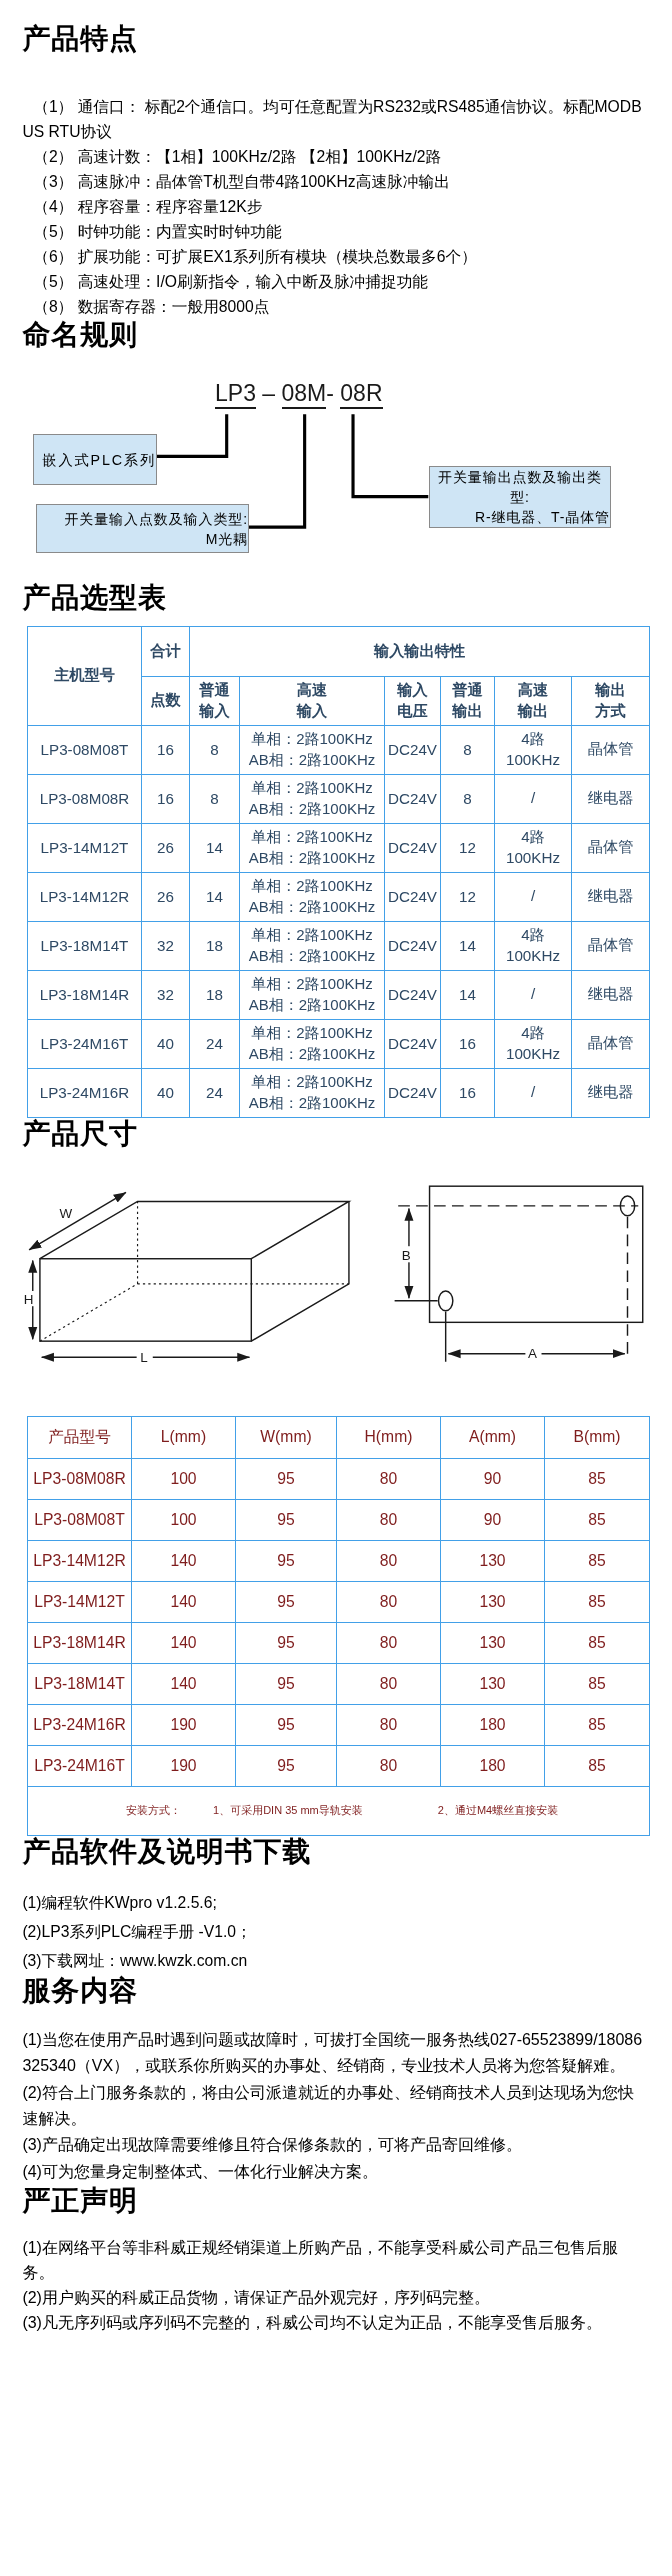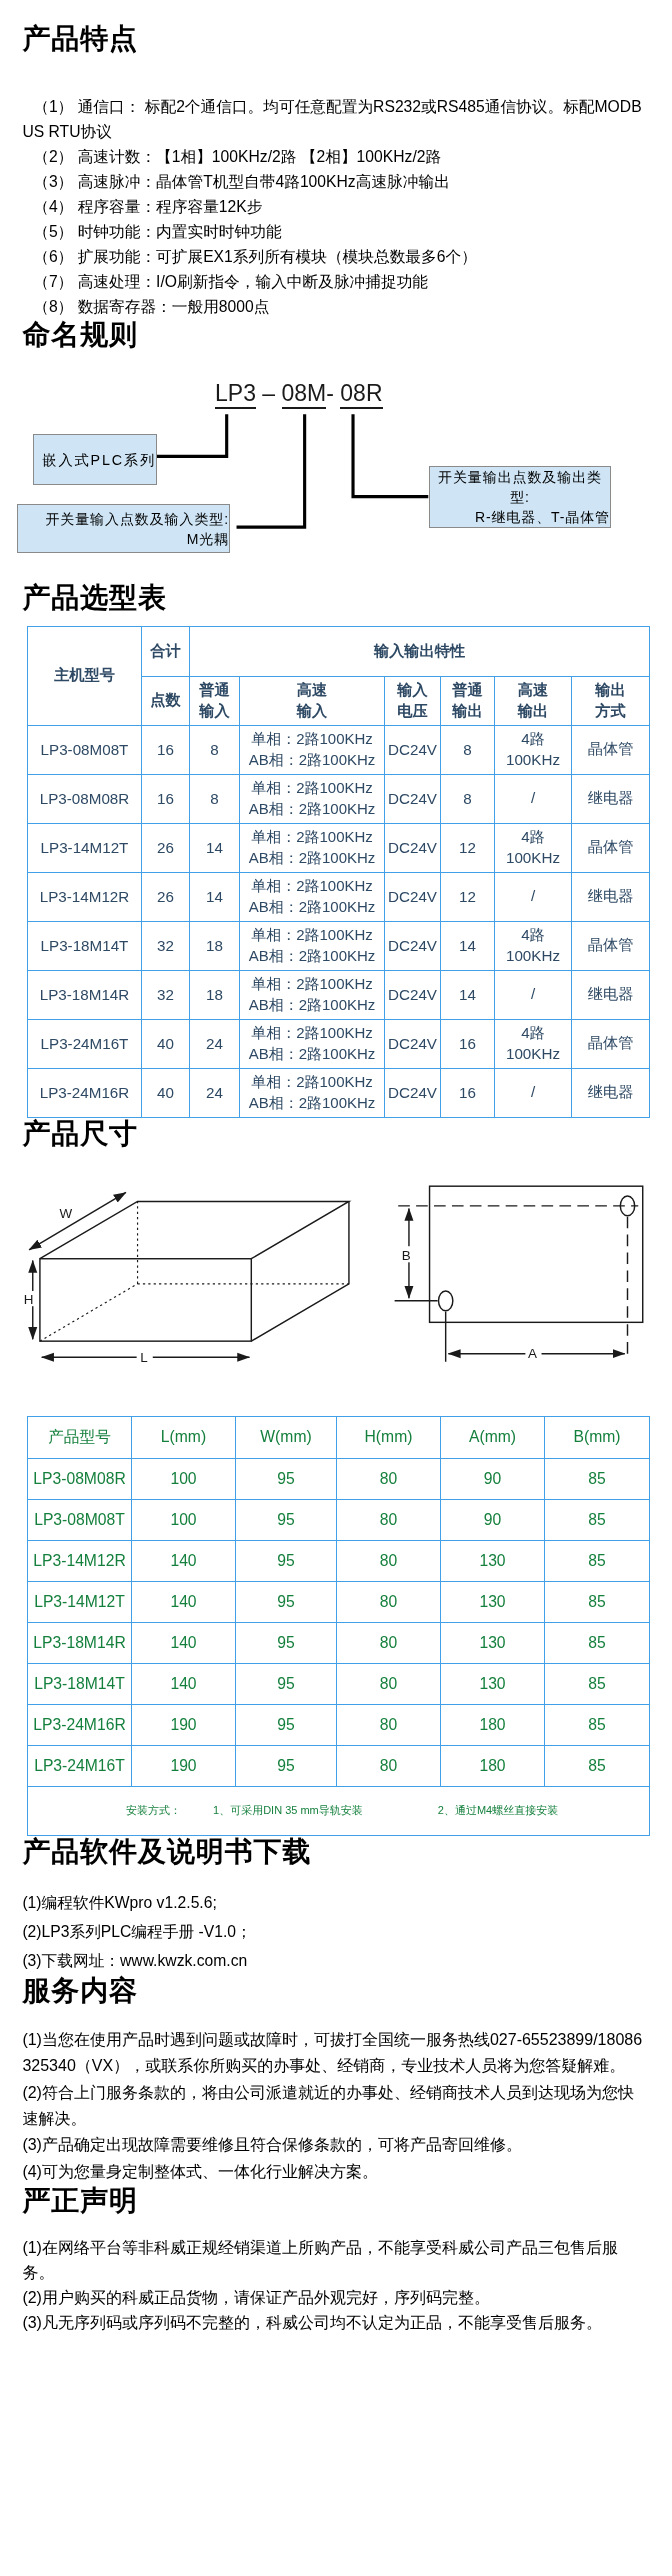--- a/index.html
+++ b/index.html
@@ -18,41 +18,41 @@
   .feat{margin:39px 22.4px 0;font-size:15.7px;line-height:25px;word-break:break-all;}
   .feat .fi{text-indent:10.8px;}
 
   
   .diagram{position:relative;height:202px;margin-top:29px;}
   .model{position:absolute;left:215px;top:0;font-size:23px;font-weight:500;white-space:pre;color:#1a1a1a;}
   .useg{border-bottom:2.2px solid #1a1a1a;padding-bottom:0.9px;}
   .dbox{position:absolute;background:#cfe5f5;border:0.9px solid #8a8a8a;display:flex;flex-direction:column;
         justify-content:center;align-items:flex-end;text-align:center;font-size:14px;line-height:20px;color:#000;}
   #box-series{left:33px;top:54px;width:122px;height:49px;font-size:14.3px;letter-spacing:1.8px;}
-  #box-input{left:17px;top:124px;width:211px;height:47px;letter-spacing:0.9px;}
+  #box-input{left:36px;top:124px;width:211px;height:47px;letter-spacing:0.9px;}
   #box-output{left:429px;top:86px;width:180px;height:60px;letter-spacing:0.9px;}
   .dsvg{position:absolute;left:0;top:0;}
 
   
   table{border-collapse:collapse;table-layout:fixed;}
   .tbl1{margin:11.7px 0 0 27px;width:622px;color:#2e4964;font-size:15.2px;}
   .tbl1 th,.tbl1 td{border:0.9px solid #42a0e8;text-align:center;vertical-align:middle;padding:0;}
   .tbl1 thead th{font-weight:600;}
   .tbl1 td{font-weight:400;}
   .tbl1 tr.h1{height:50px;}
   .tbl1 tr.h2{height:49px;}
   .tbl1 tbody tr{height:49px;}
   .pre{white-space:pre-line;line-height:20.6px;}
   .hs{font-size:15px;}
 
   
   .draw{display:block;margin:27px 0 0 22.4px;}
 
   
-  .tbl2{margin:37px 4px 0 27px;width:622px;color:#15803d;font-size:15.7px;}
+  .tbl2{margin:37px 4px 0 27px;width:622px;color:#7f1d1d;font-size:15.7px;}
   .tbl2 th,.tbl2 td{border:0.9px solid #42a0e8;text-align:center;vertical-align:middle;padding:0;font-weight:400;}
   .tbl2 thead tr{height:42px;}
   .tbl2 tbody tr{height:41px;}
   .tbl2 tr.install-row{height:49px;}
   .tbl2 td.install{text-align:center;padding-left:7.2px;font-size:11px;}
   .tbl2 .inst1{margin-left:29px;}
   .tbl2 .inst2{margin-left:72px;}
 
   
   .dl{margin:20px 22.4px 0;font-size:15.7px;line-height:29px;}
@@ -66,21 +66,21 @@
 
   <section>
     <h2 class="sec mt-features">产品特点</h2>
     <div class="feat">
       <div class="fi">（1） 通信口：  标配2个通信口。均可任意配置为RS232或RS485通信协议。标配MODBUS RTU协议</div>
       <div class="fi">（2） 高速计数：【1相】100KHz/2路 【2相】100KHz/2路</div>
       <div class="fi">（3） 高速脉冲：晶体管T机型自带4路100KHz高速脉冲输出</div>
       <div class="fi">（4） 程序容量：程序容量12K步</div>
       <div class="fi">（5） 时钟功能：内置实时时钟功能</div>
       <div class="fi">（6） 扩展功能：可扩展EX1系列所有模块（模块总数最多6个）</div>
-      <div class="fi">（7） 高速处理：I/O刷新指令，输入中断及脉冲捕捉功能</div>
+      <div class="fi">（5） 高速处理：I/O刷新指令，输入中断及脉冲捕捉功能</div>
       <div class="fi">（8） 数据寄存器：一般用8000点</div>
     </div>
   </section>
 
   <section>
     <h2 class="sec mt-naming">命名规则</h2>
     <div class="diagram">
       <div class="model"><span class="useg">LP3</span><span> – </span><span class="useg">08M</span><span>- </span><span class="useg">08R</span></div>
       <svg class="dsvg" width="672" height="202" viewBox="0 0 750 225">
         <path d="M253,38 V85 H174" fill="none" stroke="#000" stroke-width="3.5"></path>

